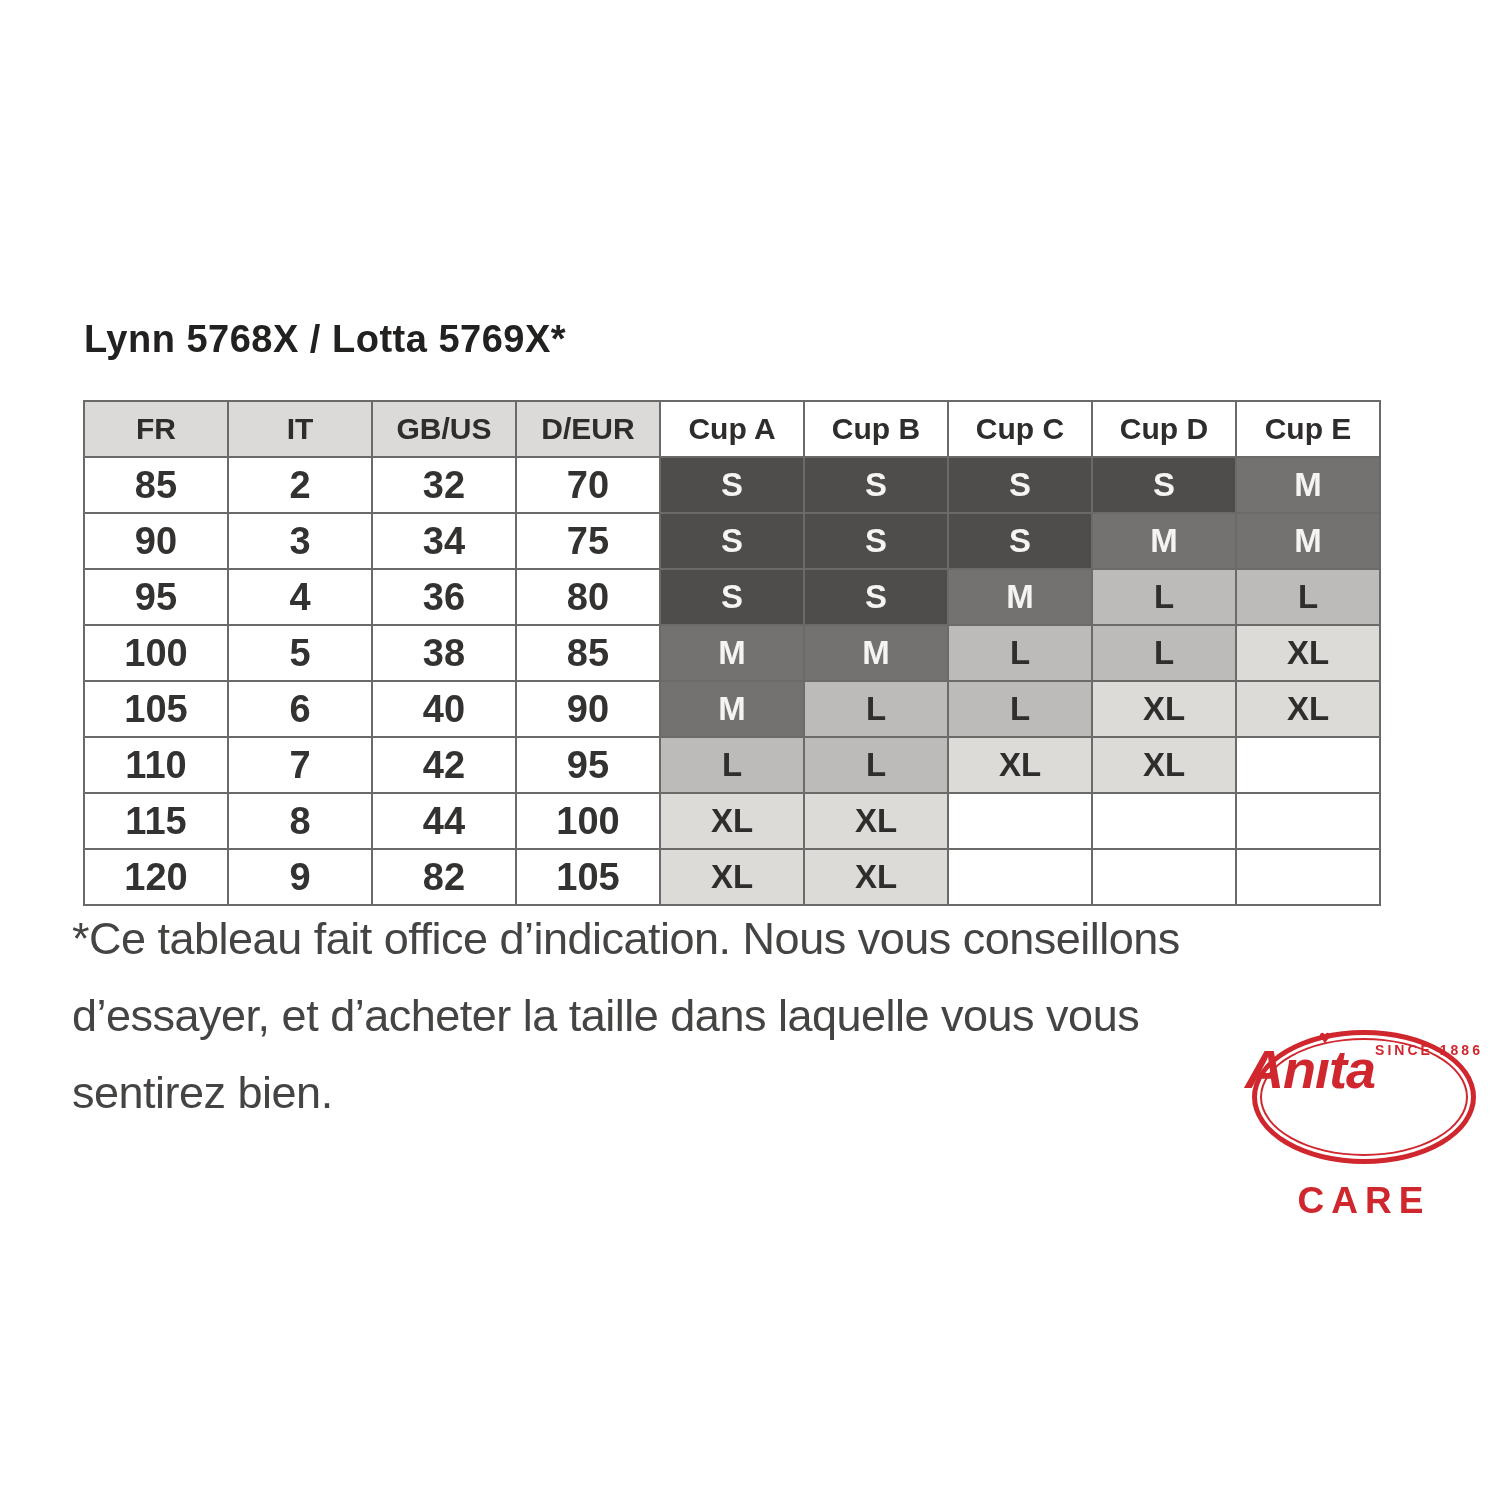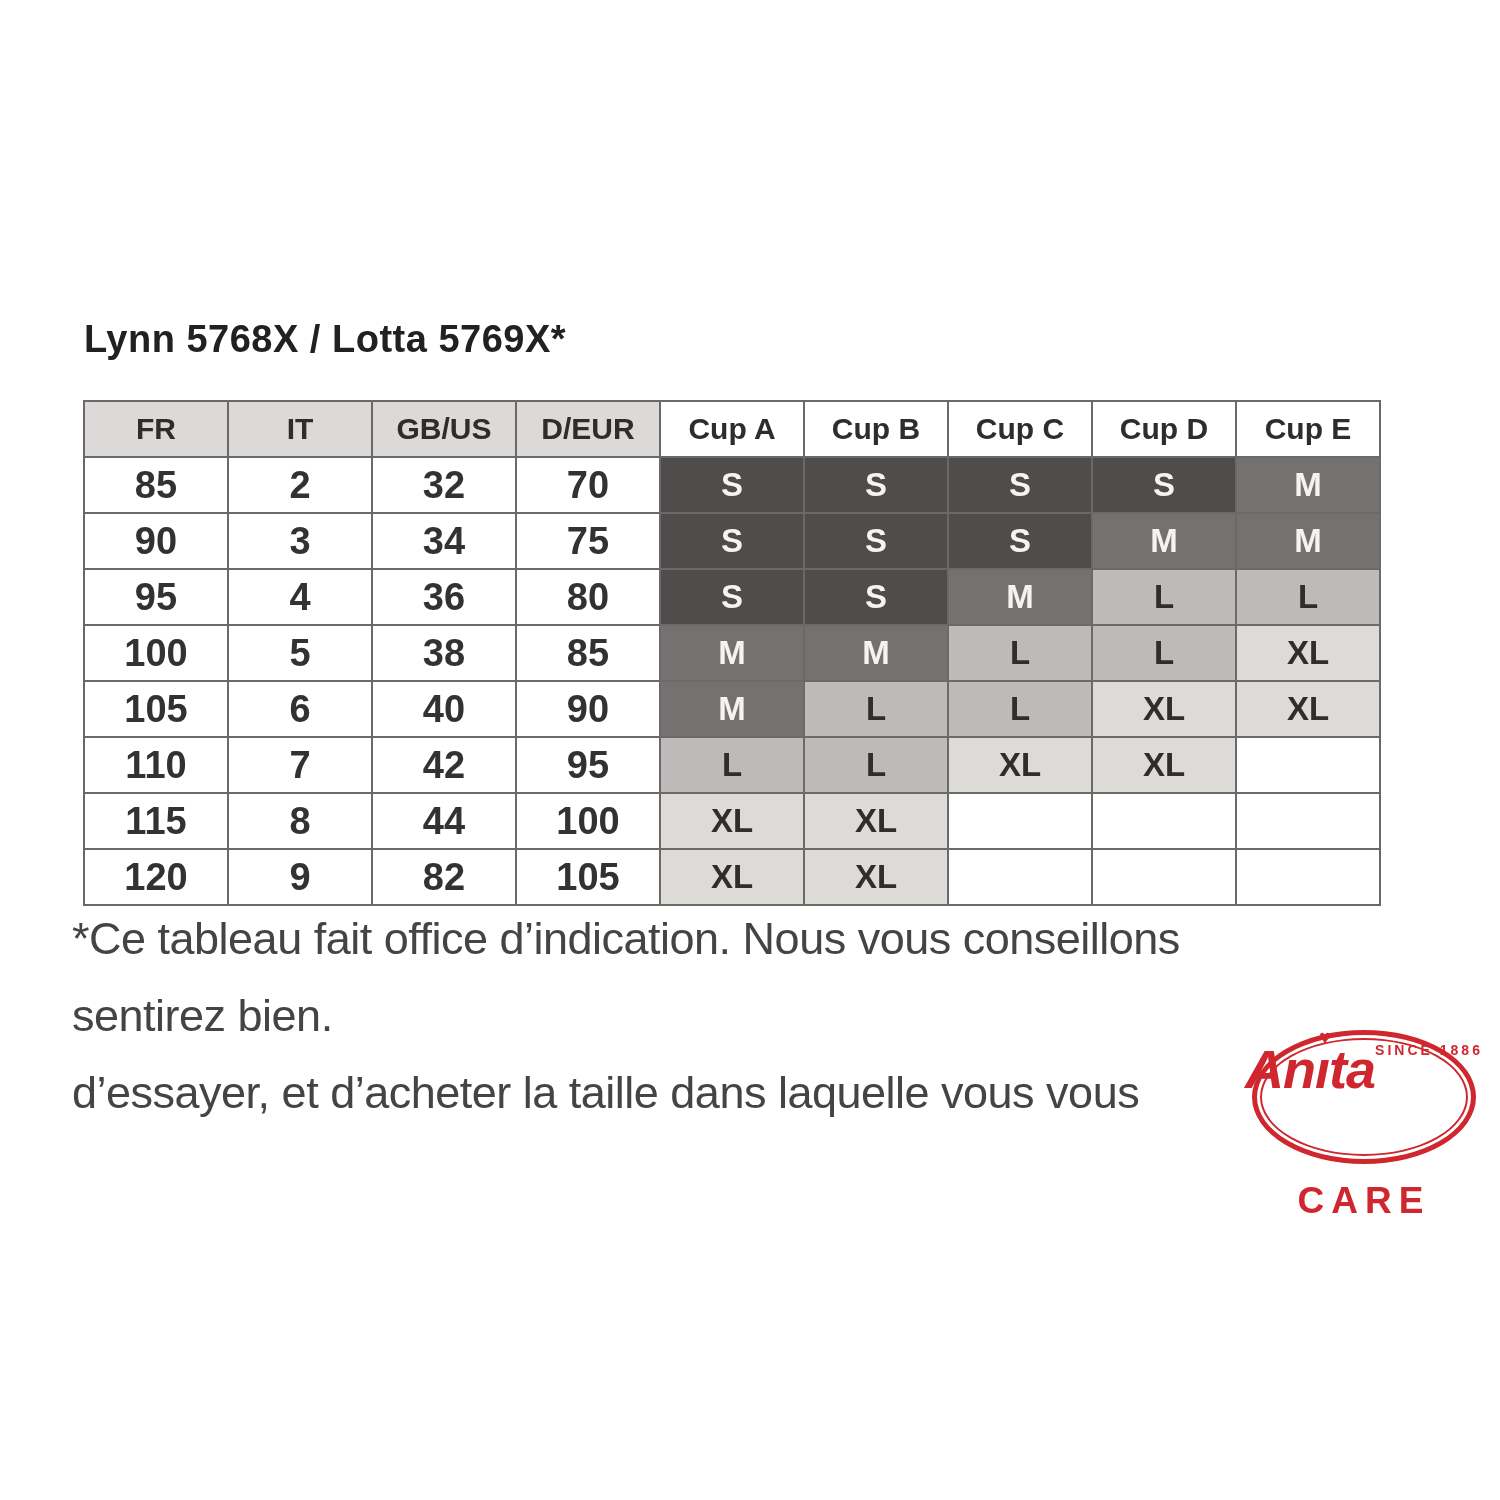--- a/index.html
+++ b/index.html
@@ -266,22 +266,22 @@
             <td class="cup-cell" style="background: rgb(255, 255, 255);"></td>
             <td class="cup-cell" style="background: rgb(255, 255, 255);"></td>
             <td class="cup-cell" style="background: rgb(255, 255, 255);"></td>
           </tr>
         </tbody>
     </table>
   </div>
 
   <div class="footnote">
     <div>*Ce tableau fait office d’indication. Nous vous conseillons</div>
+    <div>d’essayer, et d’acheter la taille dans laquelle vous vous</div>
     <div>sentirez bien.</div>
-    <div>d’essayer, et d’acheter la taille dans laquelle vous vous</div>
   </div>
 
   <div class="logo">
     <div class="logo-oval">
       <div class="logo-oval-inner">
         <div class="anita-word">
           <span id="logo-an">An</span><span class="i-wrap"><span class="heart" id="logo-heart">♥</span><span id="logo-i">ı</span></span><span id="logo-ta">ta</span>
         </div>
         <div class="since-text">SINCE 1886</div>
       </div>

